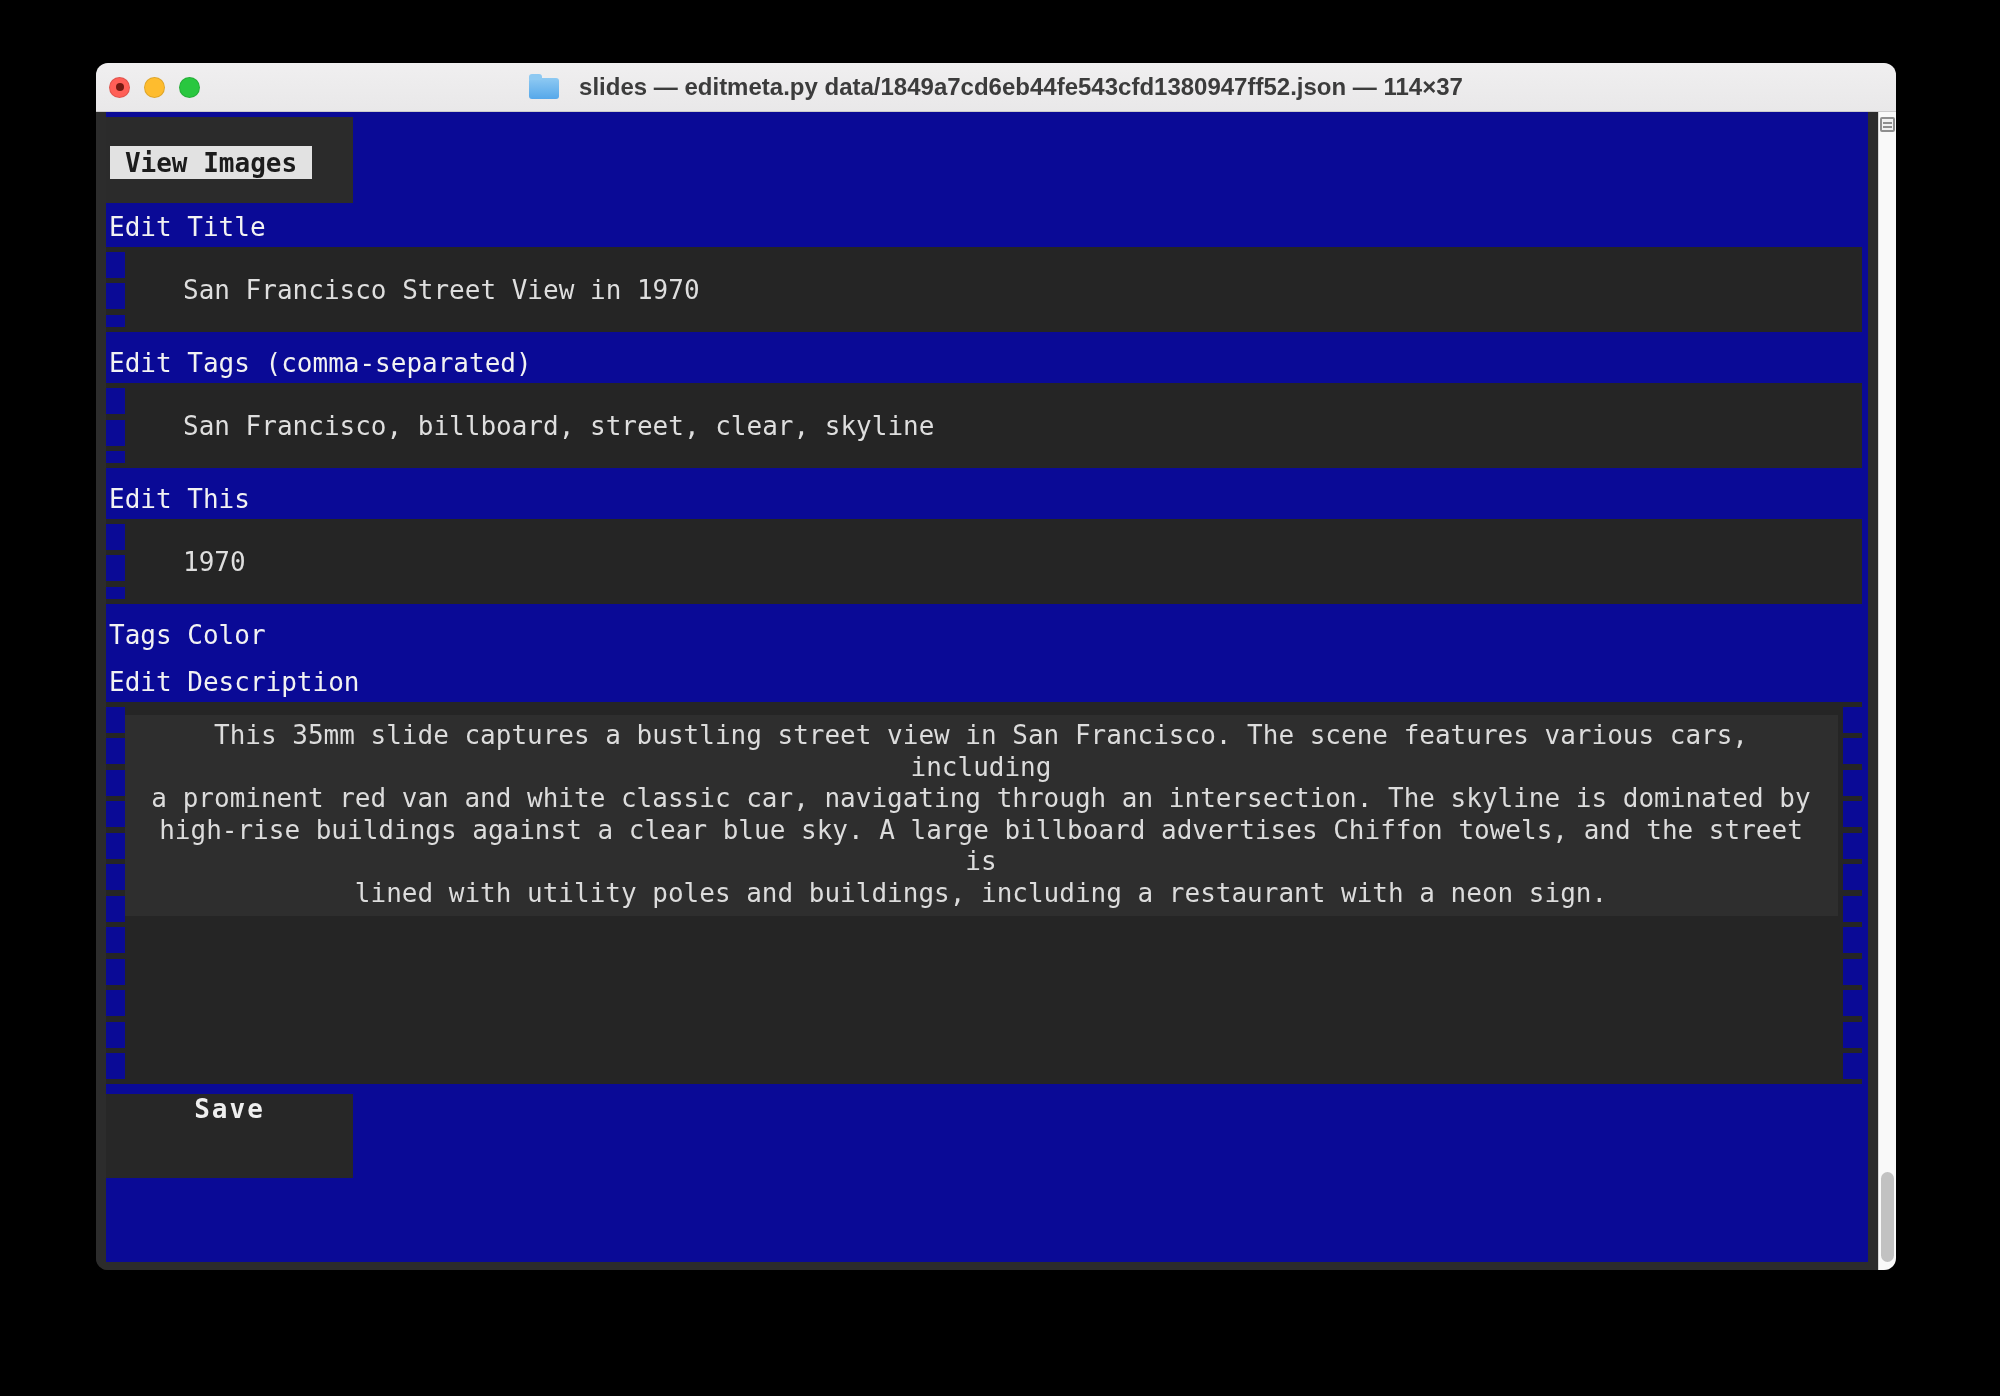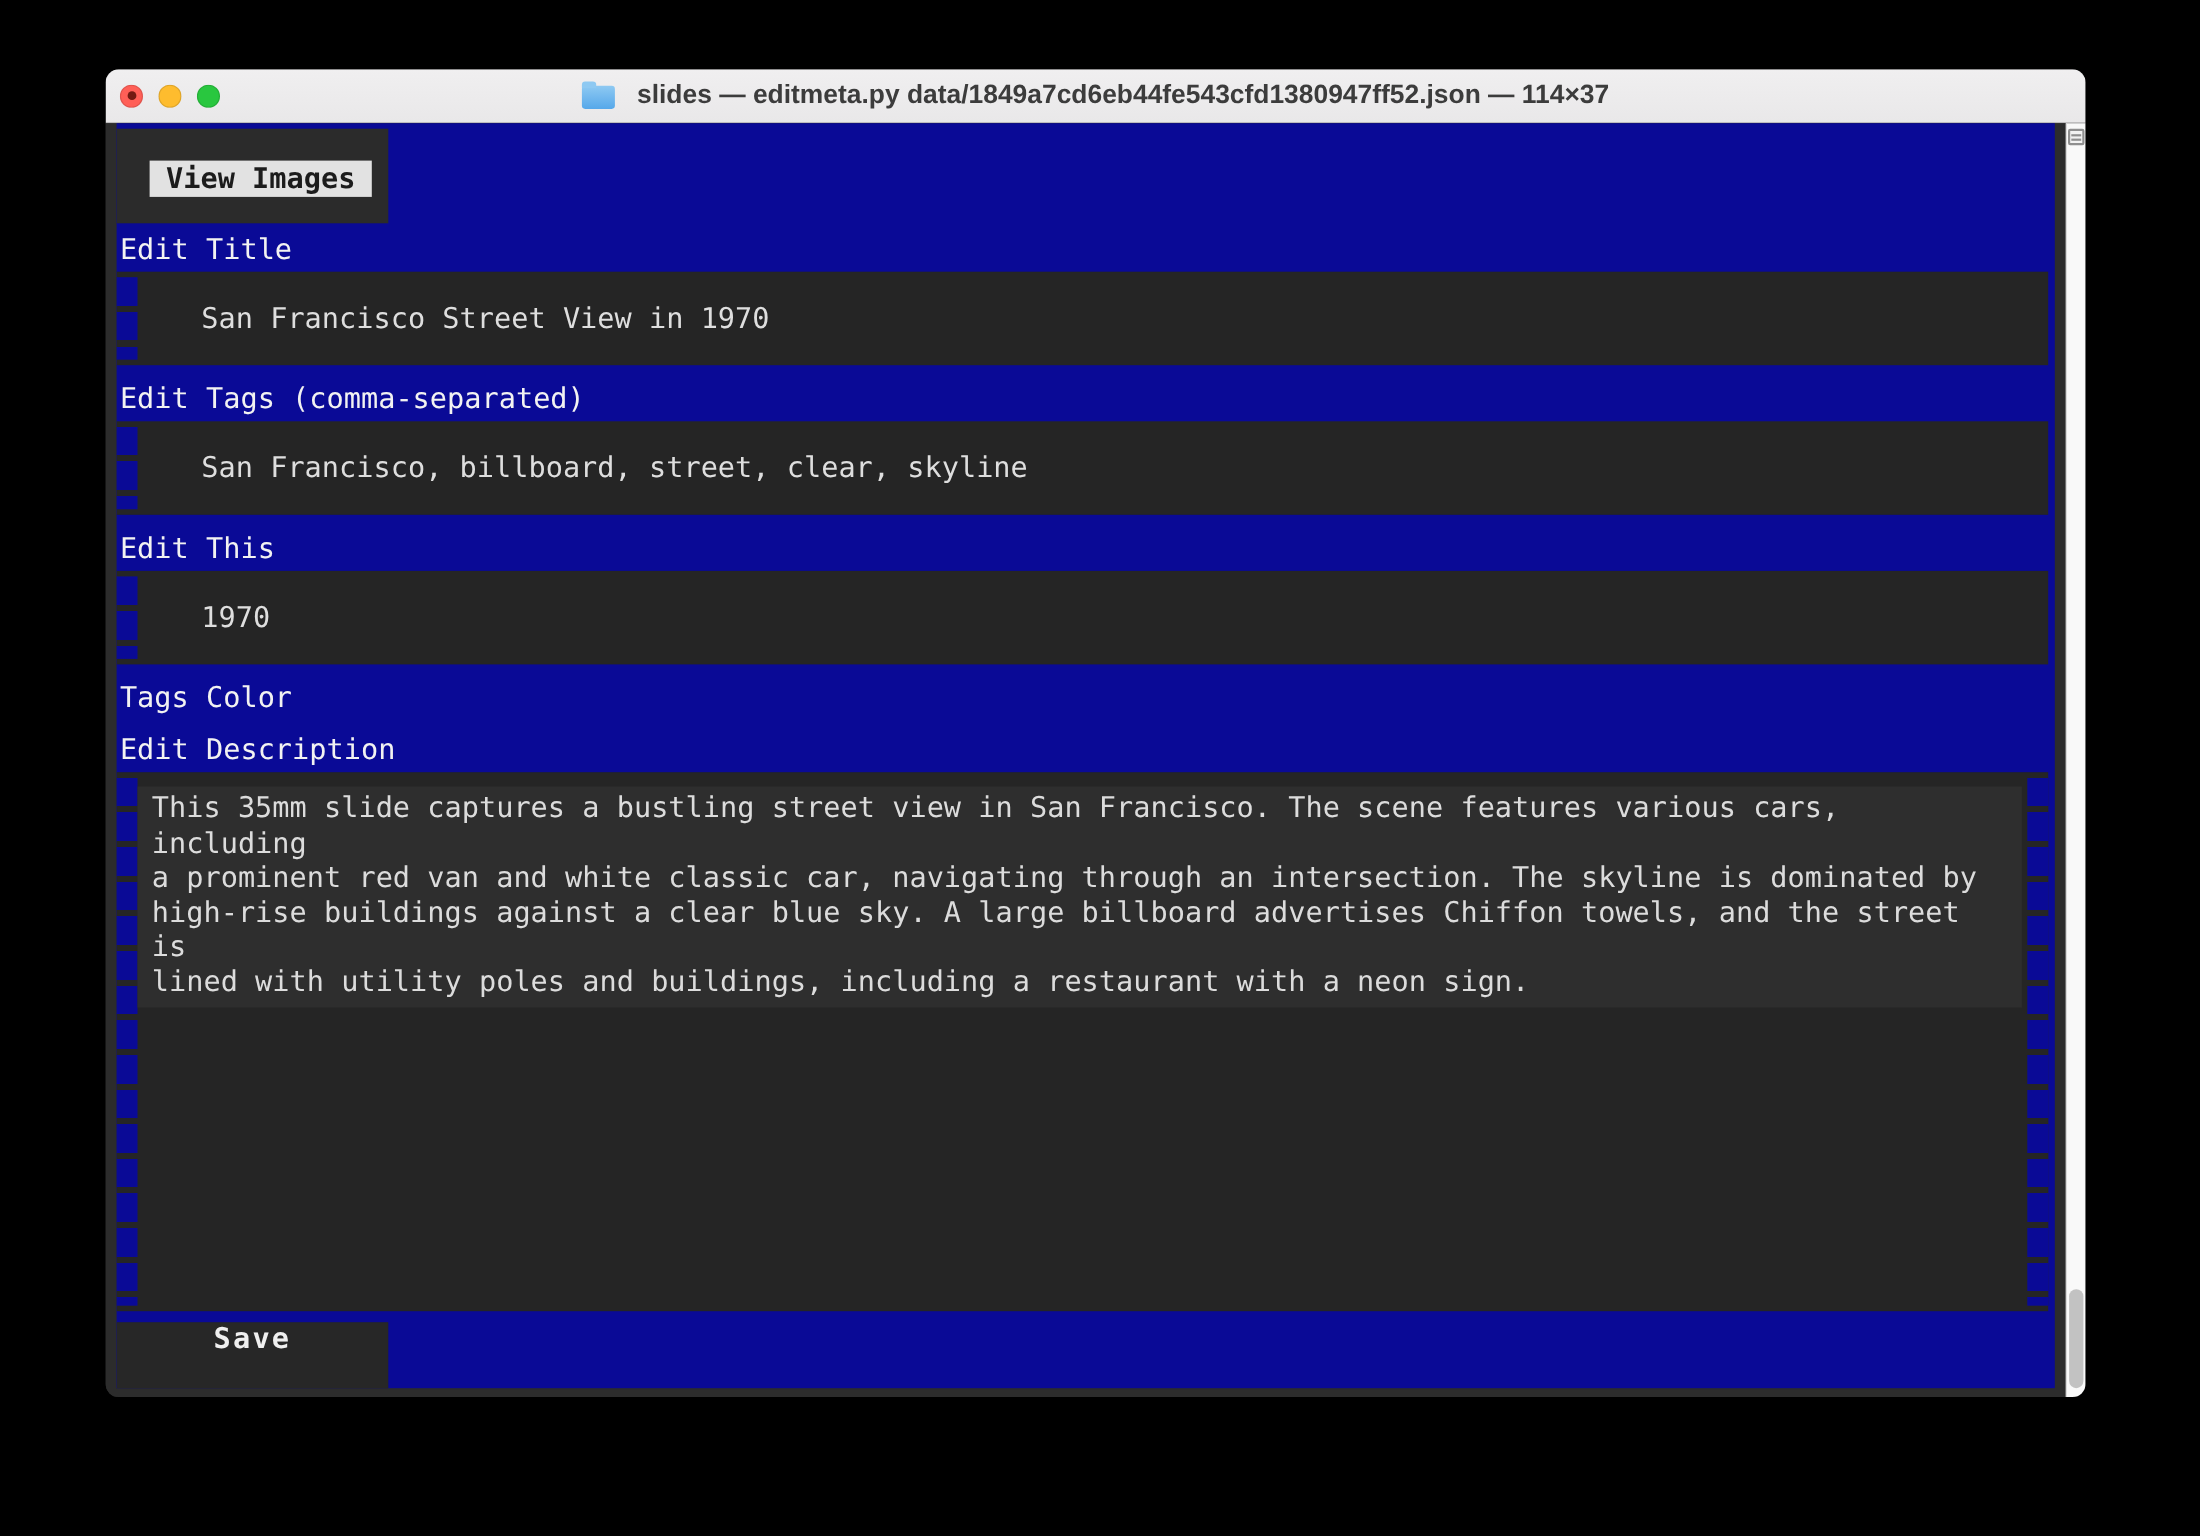--- a/index.html
+++ b/index.html
@@ -38,21 +38,21 @@
   
   .content { position:absolute; top:49px; left:0; right:0; bottom:0; background:#2c2c2c; }
   .term {
     position:absolute; left:10px; top:0; right:28px; bottom:8px;
     background:#0a0a96; overflow:hidden;
     font-family:"DejaVu Sans Mono","Liberation Mono",monospace;
   }
 
   .btn-panel { margin-top:5px; width:247px; height:86px; background:#2b2b2b; position:relative; }
   .view-images-btn {
-    position:absolute; left:30px; top:29px; width:202px; height:33px;
+    position:absolute; left:4px; top:29px; width:202px; height:33px;
     background:#e2e2e2; color:#1c1c1c; font-weight:bold; font-size:26px;
     display:flex; align-items:center; justify-content:center; cursor:pointer;
     font-family:inherit;
   }
 
   .field-label {
     margin-top:16px; height:31px; line-height:31px; padding-left:3px;
     color:#f2f2f2; font-size:26px; white-space:nowrap;
   }
   .field-label.first { margin-top:9px; }
@@ -64,21 +64,21 @@
     position:absolute; top:5px; bottom:5px; width:19px;
     background:repeating-linear-gradient(to bottom,#0a0a96 0 26px,#252525 26px 31.5px);
   }
   .stripe-left { left:0; }
   .stripe-right { right:0; }
   .input-value {
     position:absolute; left:49px; top:50%; transform:translateY(-50%);
     color:#dedede; font-size:26px; white-space:nowrap;margin-left:28px;
   }
 
-  .desc-box { position:relative; margin:4px 6px 0 0; height:490px; background:#252525; }
+  .desc-box { position:relative; margin:4px 6px 0 0; height:382px; background:#252525;text-align:center; }
   .desc-inner {
     position:absolute; left:19px; right:24px; top:13px; min-height:140px;
     background:#2e2e2e; padding:5px 14px 7px 13px;
     color:#dcdcdc; font-size:26px; line-height:31.5px; white-space:pre-wrap;
   }
 
   .save-row { margin-top:10px; height:84px; display:flex; }
   .save-panel { width:247px; height:100%; background:#272727; display:flex;
     justify-content:center; }
   .save-btn { color:#efefef; font-weight:bold; font-size:26px; letter-spacing:2px;

